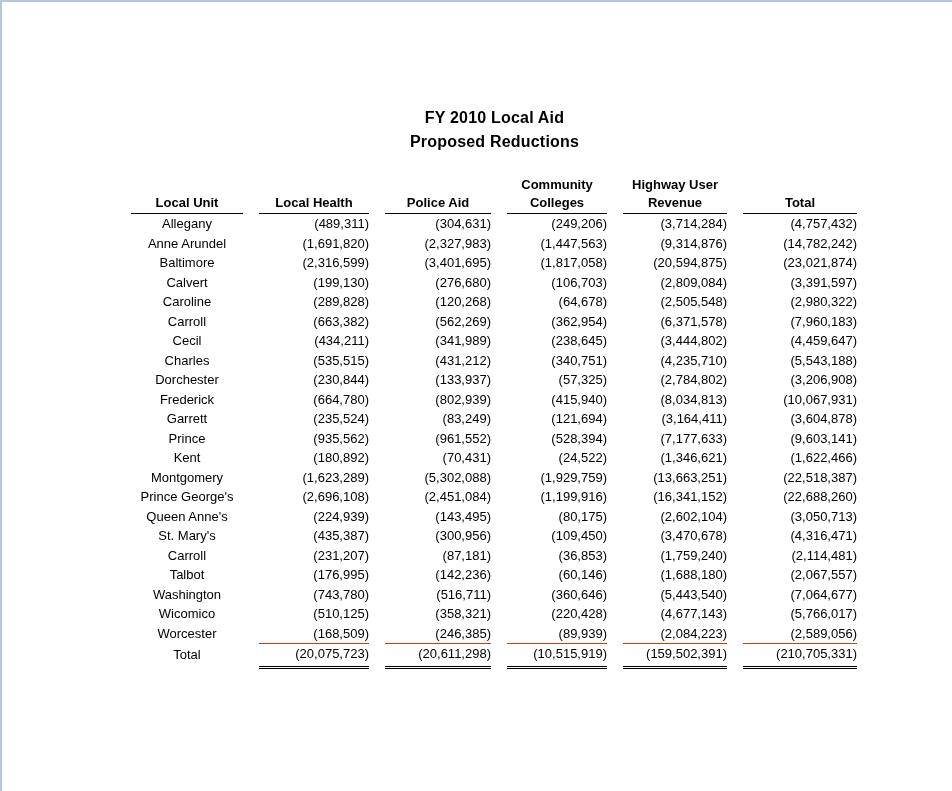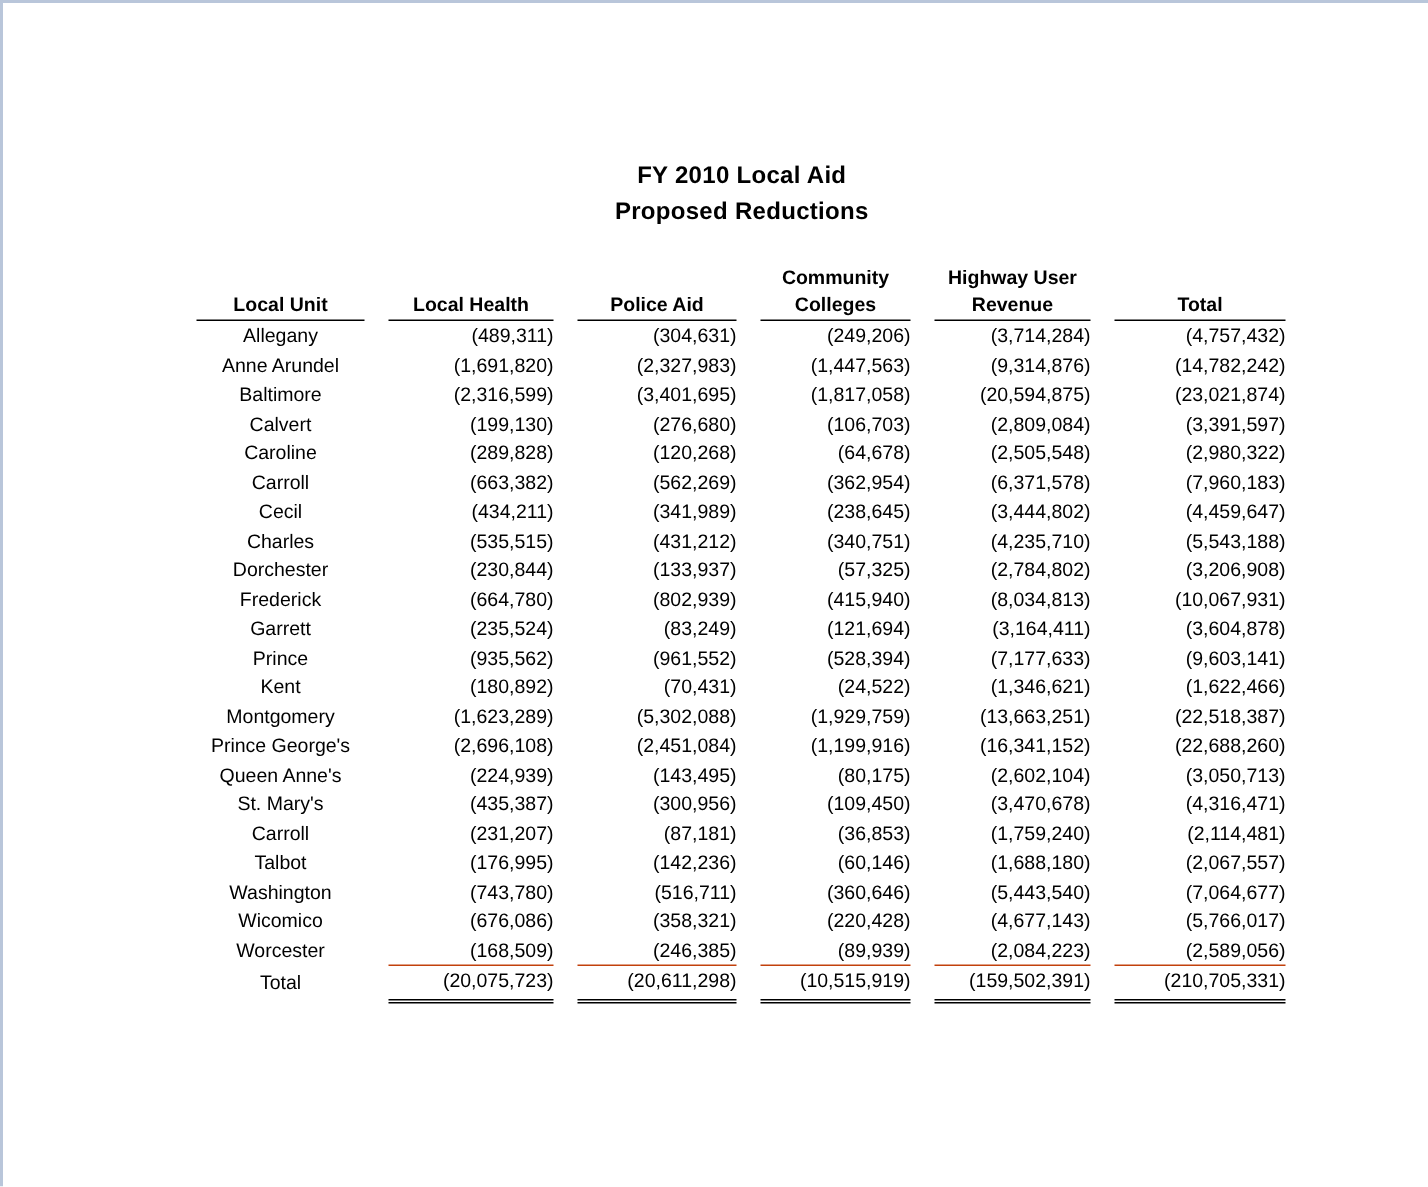--- a/index.html
+++ b/index.html
@@ -269,21 +269,21 @@
           <tr>
             <td class="unit">Washington</td>
             <td class="num">(743,780)</td>
             <td class="num">(516,711)</td>
             <td class="num">(360,646)</td>
             <td class="num">(5,443,540)</td>
             <td class="num">(7,064,677)</td>
           </tr>
           <tr>
             <td class="unit">Wicomico</td>
-            <td class="num">(676,086)</td>
+            <td class="num">(510,125)</td>
             <td class="num">(358,321)</td>
             <td class="num">(220,428)</td>
             <td class="num">(4,677,143)</td>
             <td class="num">(5,766,017)</td>
           </tr>
           <tr>
             <td class="unit">Worcester</td>
             <td class="num">(168,509)</td>
             <td class="num">(246,385)</td>
             <td class="num">(89,939)</td>

